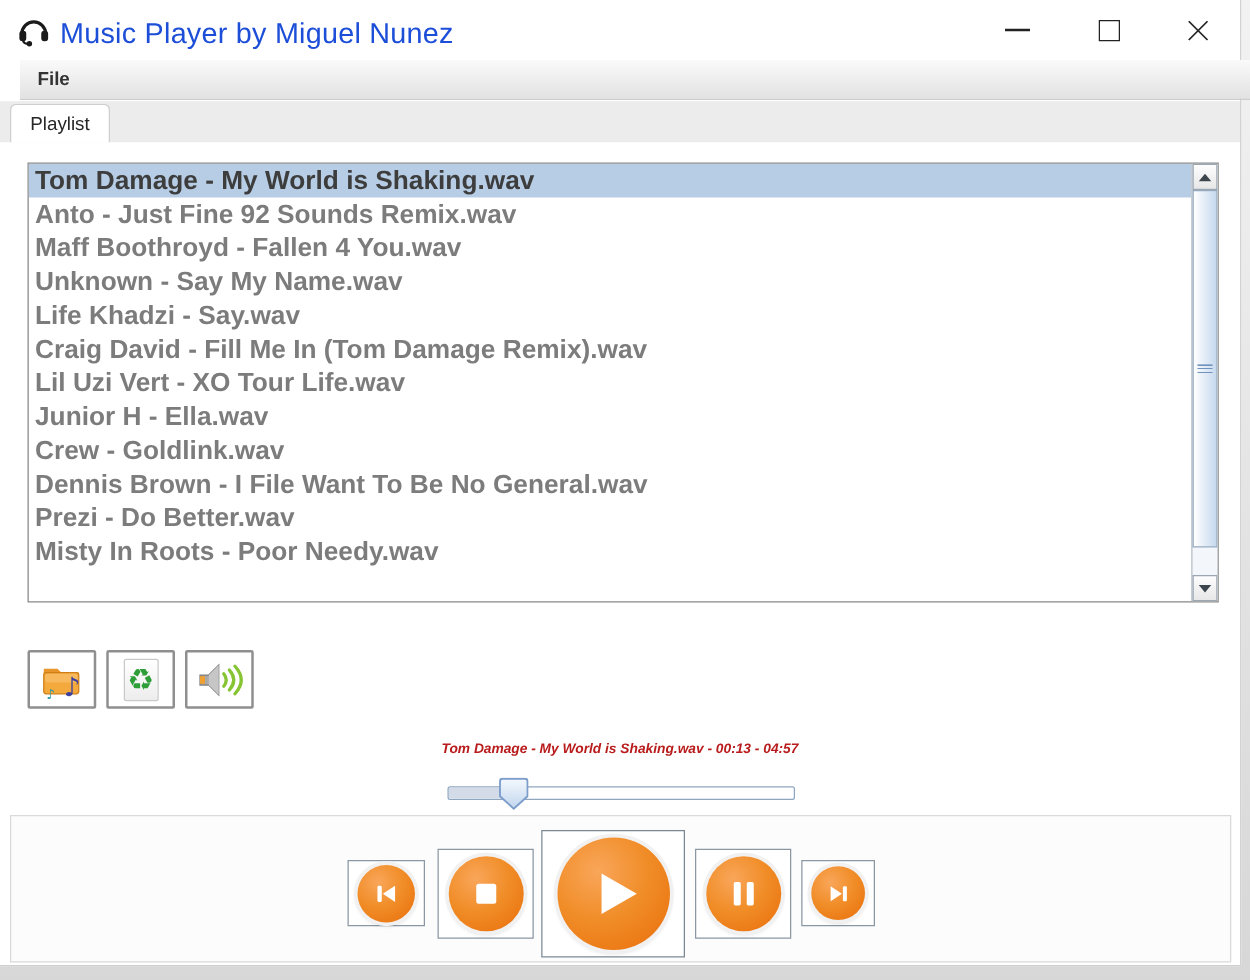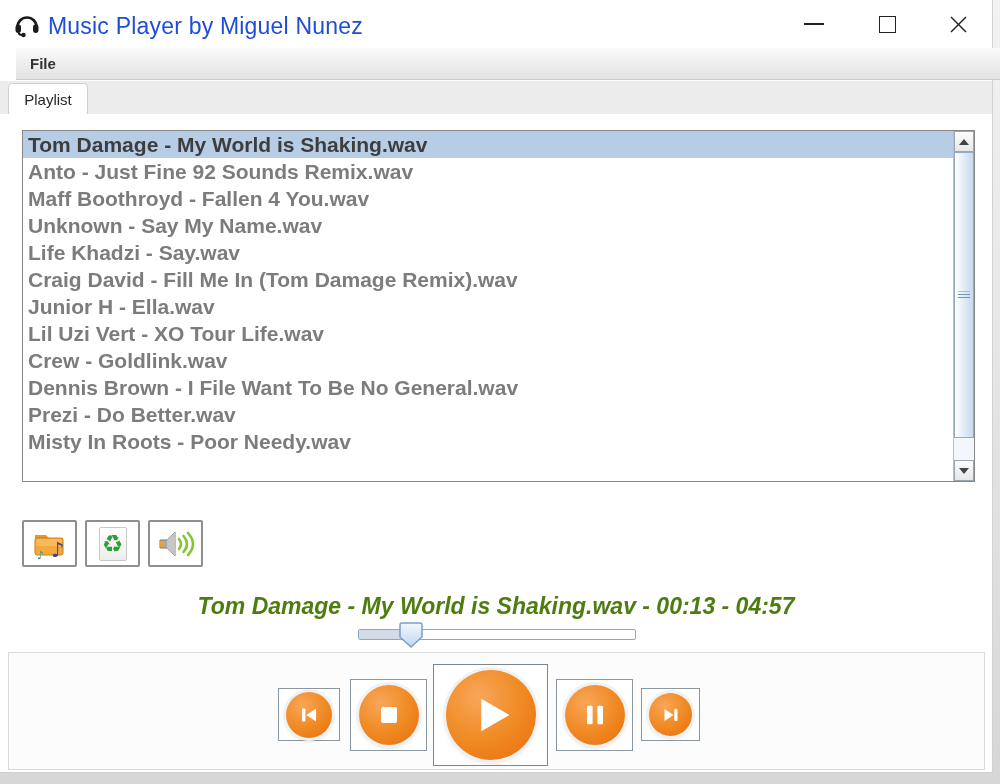--- a/index.html
+++ b/index.html
@@ -82,21 +82,21 @@
     display:flex; align-items:center; justify-content:center; cursor:default;
   }
   .paper {
     width:28px; height:34px; background:linear-gradient(#ffffff,#ededed); border:1px solid #c9c9c9; border-radius:2px;
     display:flex; align-items:center; justify-content:center;
   }
   .recycle-glyph { font-size:24px; color:#2e9e38; font-family:"DejaVu Sans", sans-serif; }
   
   .now-playing {
     position:absolute; left:0; top:479px; width:100%; text-align:center;
-    font-size:23px; font-weight:bold; font-style:italic; color:#4d7c0f;
+    font-size:11px; font-weight:bold; font-style:italic; color:#b91c1c;
   }
   .slider { position:absolute; left:358px; top:508px; width:278px; height:26px; }
   .slider-track {
     position:absolute; left:0; top:7px; width:100%; height:11px;
     background:#ffffff; border:1px solid #8fa6c0; border-radius:2px; overflow:hidden;
   }
   .slider-fill { position:absolute; left:0; top:0; bottom:0; width:19%; background:#d2dbe7; }
   .slider-thumb { position:absolute; top:0; width:24px; height:26px; }
   
   .bottom-panel {
@@ -182,25 +182,25 @@
 
           <div class="row">
             <span>Life Khadzi - Say.wav</span>
           </div>
 
           <div class="row">
             <span>Craig David - Fill Me In (Tom Damage Remix).wav</span>
           </div>
 
           <div class="row">
+            <span>Lil Uzi Vert - XO Tour Life.wav</span>
+          </div>
+
+          <div class="row">
             <span>Junior H - Ella.wav</span>
-          </div>
-
-          <div class="row">
-            <span>Lil Uzi Vert - XO Tour Life.wav</span>
           </div>
 
           <div class="row">
             <span>Crew - Goldlink.wav</span>
           </div>
 
           <div class="row">
             <span>Dennis Brown - I File Want To Be No General.wav</span>
           </div>
 

